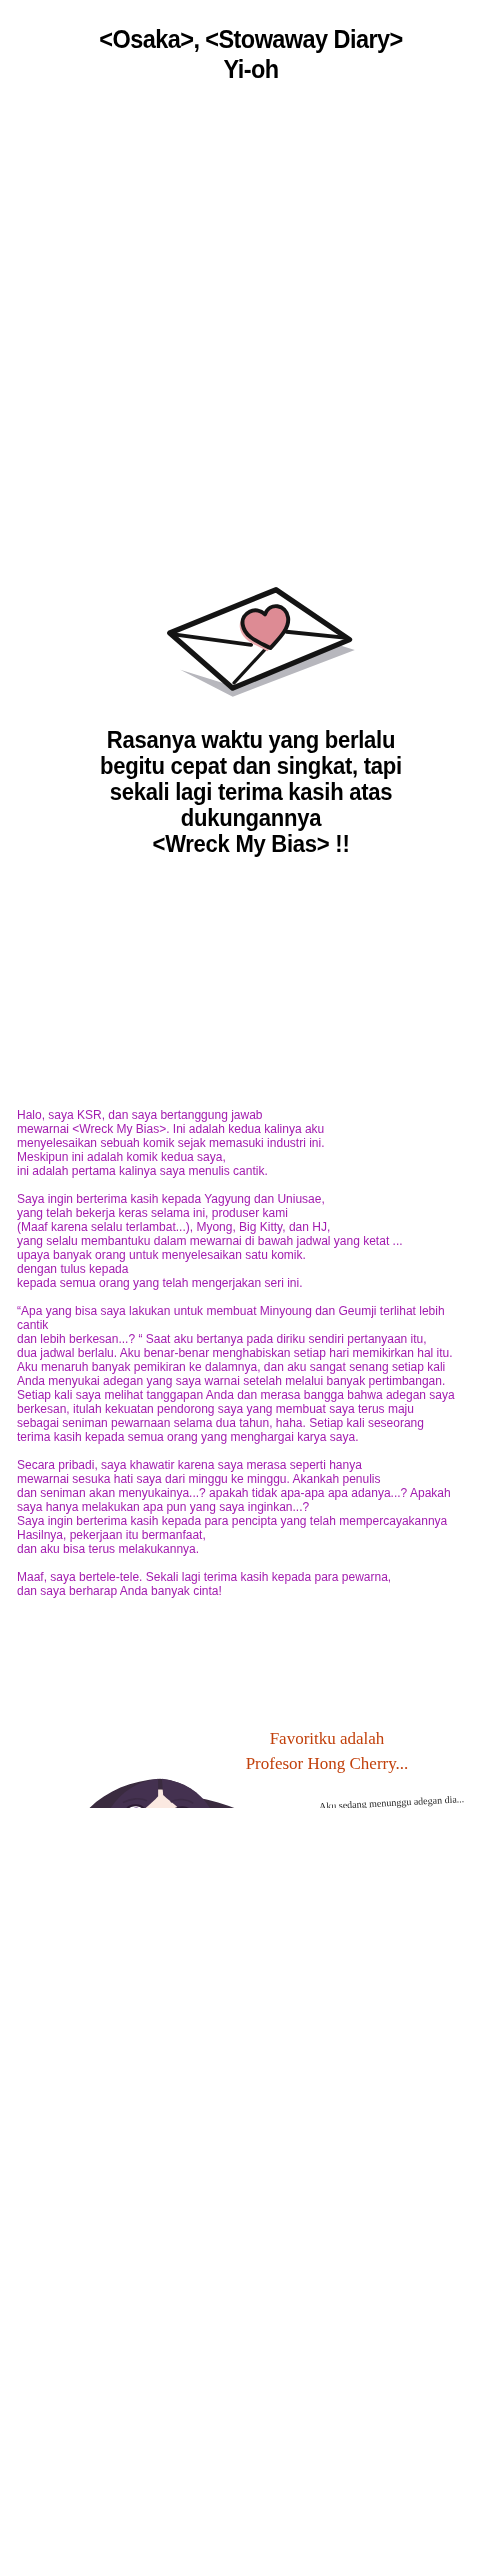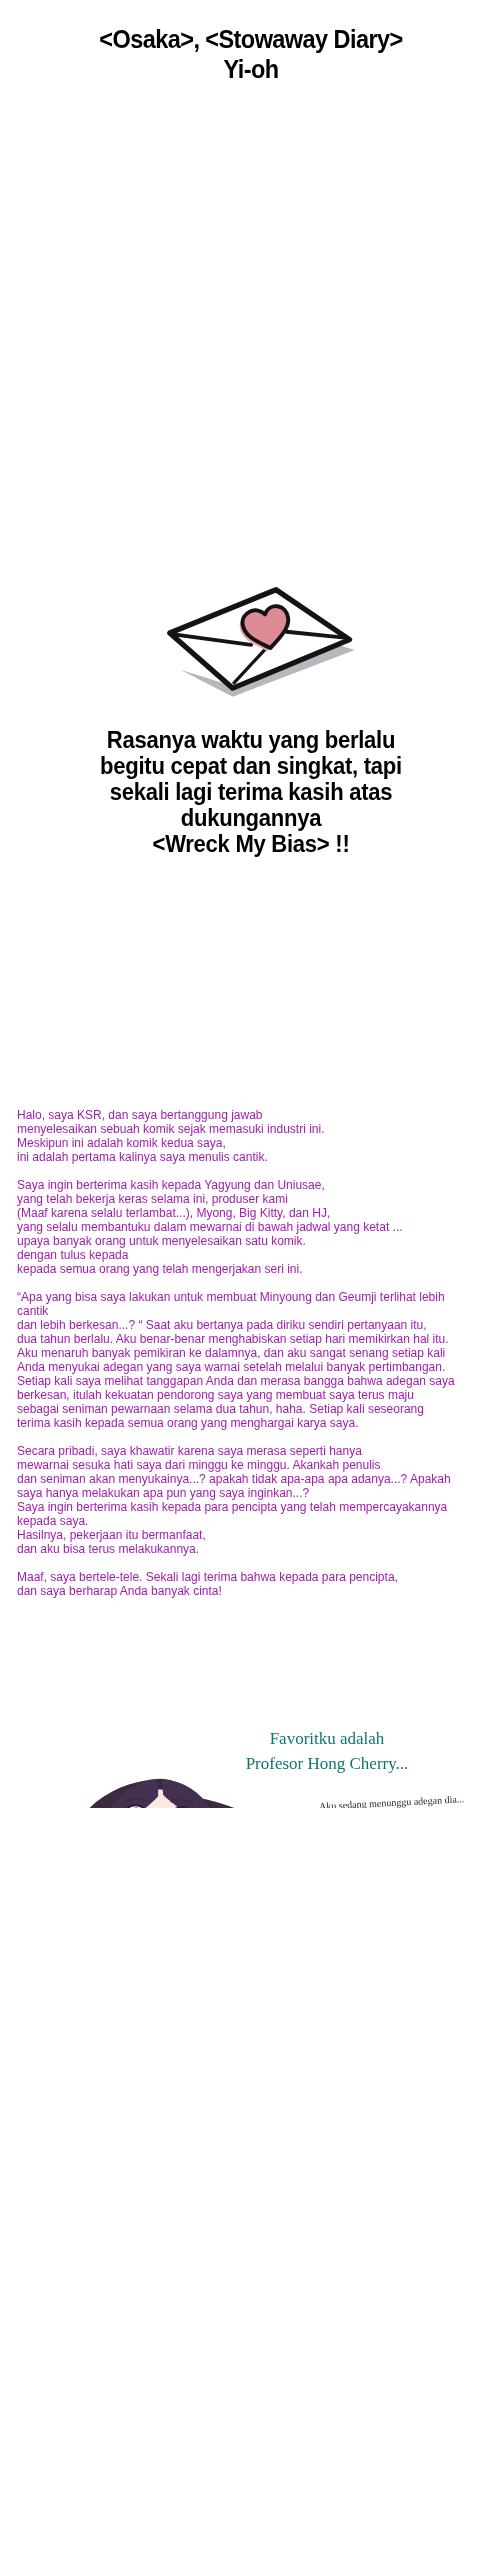--- a/index.html
+++ b/index.html
@@ -11,21 +11,21 @@
   .envelope{position:absolute;left:154px;top:570px;width:210px;height:151px;}
   .intro{position:absolute;top:727px;left:0;width:502px;text-align:center;
          font-weight:700;font-size:23px;line-height:26px;letter-spacing:-0.3px;
          transform:scaleX(.96);transform-origin:50% 0;}
   .letter{position:absolute;left:17px;top:1108px;width:468px;
           font-size:12px;line-height:14px;color:#a21caf;}
   .letter .para{margin:0 0 14px 0;}
   .letter .line{display:block;white-space:nowrap;}
   .art{position:absolute;left:0;top:1771px;width:502px;height:805px;}
   .caption{position:absolute;left:220px;top:1726px;width:214px;text-align:center;
-           font-family:"Liberation Serif","DejaVu Serif",serif;font-size:17px;line-height:25px;color:#0f766e;}
+           font-family:"Liberation Serif","DejaVu Serif",serif;font-size:17px;line-height:25px;color:#c2410c;}
   .note{position:absolute;left:300px;top:1795px;width:185px;text-align:center;
         font-family:"Liberation Serif","DejaVu Serif",serif;font-size:10px;line-height:15.7px;color:#242424;
         transform:rotate(-3deg);}
 </style>
 </head>
 <body>
 
 <div class="canvas">
 
   <header class="title">
@@ -51,57 +51,57 @@
     <div>Rasanya waktu yang berlalu</div>
     <div>begitu cepat dan singkat, tapi</div>
     <div>sekali lagi terima kasih atas</div>
     <div>dukungannya</div>
     <div>&lt;Wreck My Bias&gt; !!</div>
   </div>
 
   <div class="letter">
     <p class="para">
       <span class="line">Halo, saya KSR, dan saya bertanggung jawab</span>
+      <span class="line">mewarnai &lt;Wreck My Bias&gt;. Ini adalah kedua kalinya aku</span>
       <span class="line">menyelesaikan sebuah komik sejak memasuki industri ini.</span>
       <span class="line">Meskipun ini adalah komik kedua saya,</span>
       <span class="line">ini adalah pertama kalinya saya menulis cantik.</span>
     </p>
     <p class="para">
       <span class="line">Saya ingin berterima kasih kepada Yagyung dan Uniusae,</span>
       <span class="line">yang telah bekerja keras selama ini, produser kami</span>
       <span class="line">(Maaf karena selalu terlambat...), Myong, Big Kitty, dan HJ,</span>
       <span class="line">yang selalu membantuku dalam mewarnai di bawah jadwal yang ketat ...</span>
       <span class="line">upaya banyak orang untuk menyelesaikan satu komik.</span>
       <span class="line">dengan tulus kepada</span>
       <span class="line">kepada semua orang yang telah mengerjakan seri ini.</span>
     </p>
     <p class="para">
       <span class="line">“Apa yang bisa saya lakukan untuk membuat Minyoung dan Geumji terlihat lebih</span>
       <span class="line">cantik</span>
       <span class="line">dan lebih berkesan...? “ Saat aku bertanya pada diriku sendiri pertanyaan itu,</span>
-      <span class="line">dua tahun berlalu. Aku benar-benar menghabiskan setiap hari memikirkan hal itu.</span>
+      <span class="line">dua jadwal berlalu. Aku benar-benar menghabiskan setiap hari memikirkan hal itu.</span>
       <span class="line">Aku menaruh banyak pemikiran ke dalamnya, dan aku sangat senang setiap kali</span>
       <span class="line">Anda menyukai adegan yang saya warnai setelah melalui banyak pertimbangan.</span>
       <span class="line">Setiap kali saya melihat tanggapan Anda dan merasa bangga bahwa adegan saya</span>
       <span class="line">berkesan, itulah kekuatan pendorong saya yang membuat saya terus maju</span>
       <span class="line">sebagai seniman pewarnaan selama dua tahun, haha. Setiap kali seseorang</span>
       <span class="line">terima kasih kepada semua orang yang menghargai karya saya.</span>
     </p>
     <p class="para">
       <span class="line">Secara pribadi, saya khawatir karena saya merasa seperti hanya</span>
       <span class="line">mewarnai sesuka hati saya dari minggu ke minggu. Akankah penulis</span>
       <span class="line">dan seniman akan menyukainya...? apakah tidak apa-apa apa adanya...? Apakah</span>
       <span class="line">saya hanya melakukan apa pun yang saya inginkan...?</span>
       <span class="line">Saya ingin berterima kasih kepada para pencipta yang telah mempercayakannya</span>
-      <span class="line">kepada saya.</span>
       <span class="line">Hasilnya, pekerjaan itu bermanfaat,</span>
       <span class="line">dan aku bisa terus melakukannya.</span>
     </p>
     <p class="para">
-      <span class="line">Maaf, saya bertele-tele. Sekali lagi terima bahwa kepada para pencipta,</span>
+      <span class="line">Maaf, saya bertele-tele. Sekali lagi terima kasih kepada para pewarna,</span>
       <span class="line">dan saya berharap Anda banyak cinta!</span>
     </p>
   </div>
 
   <svg class="art" viewBox="0 0 800 1282">
 
     <g>
 
       <path fill="#3a2b3f" d="M255,12 C160,18 100,80 88,180 C78,270 92,360 78,450 C66,530 60,590 52,640
            C80,636 104,600 116,560 C124,620 110,680 96,720 C140,700 170,640 178,580

